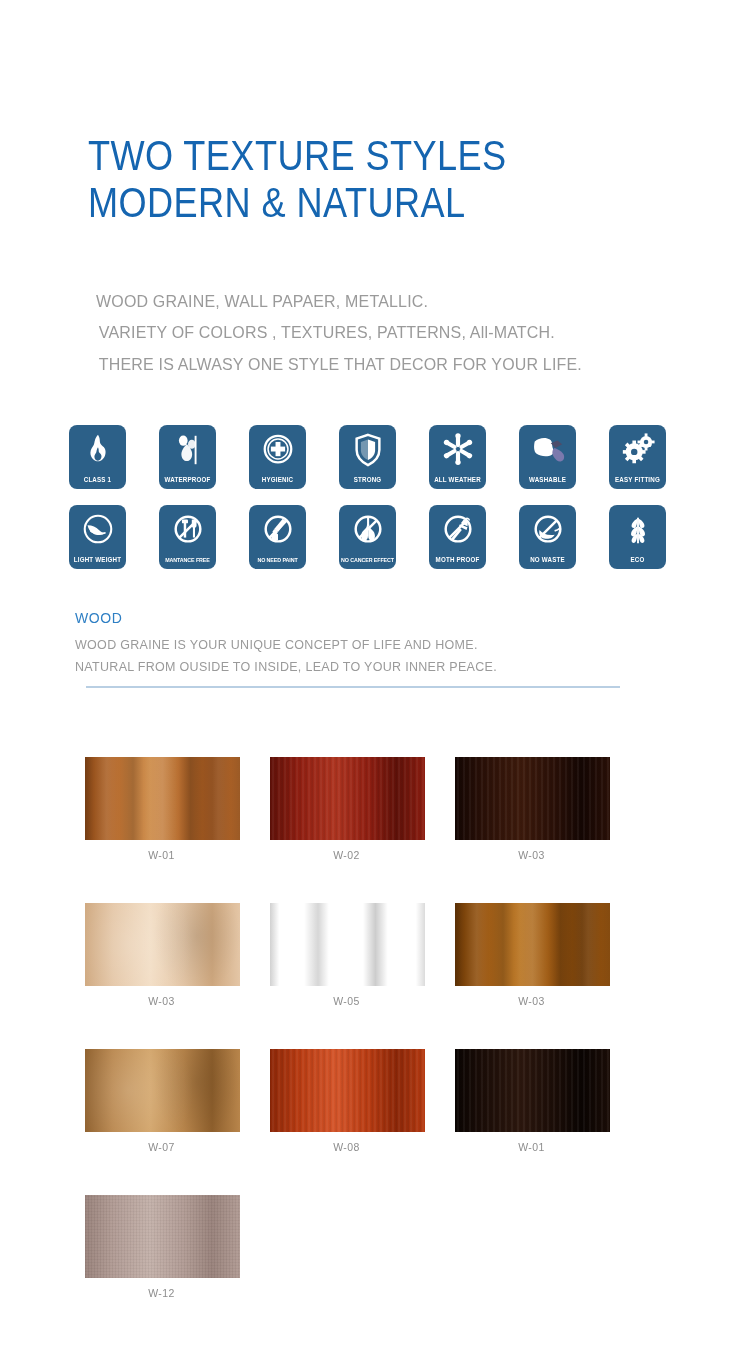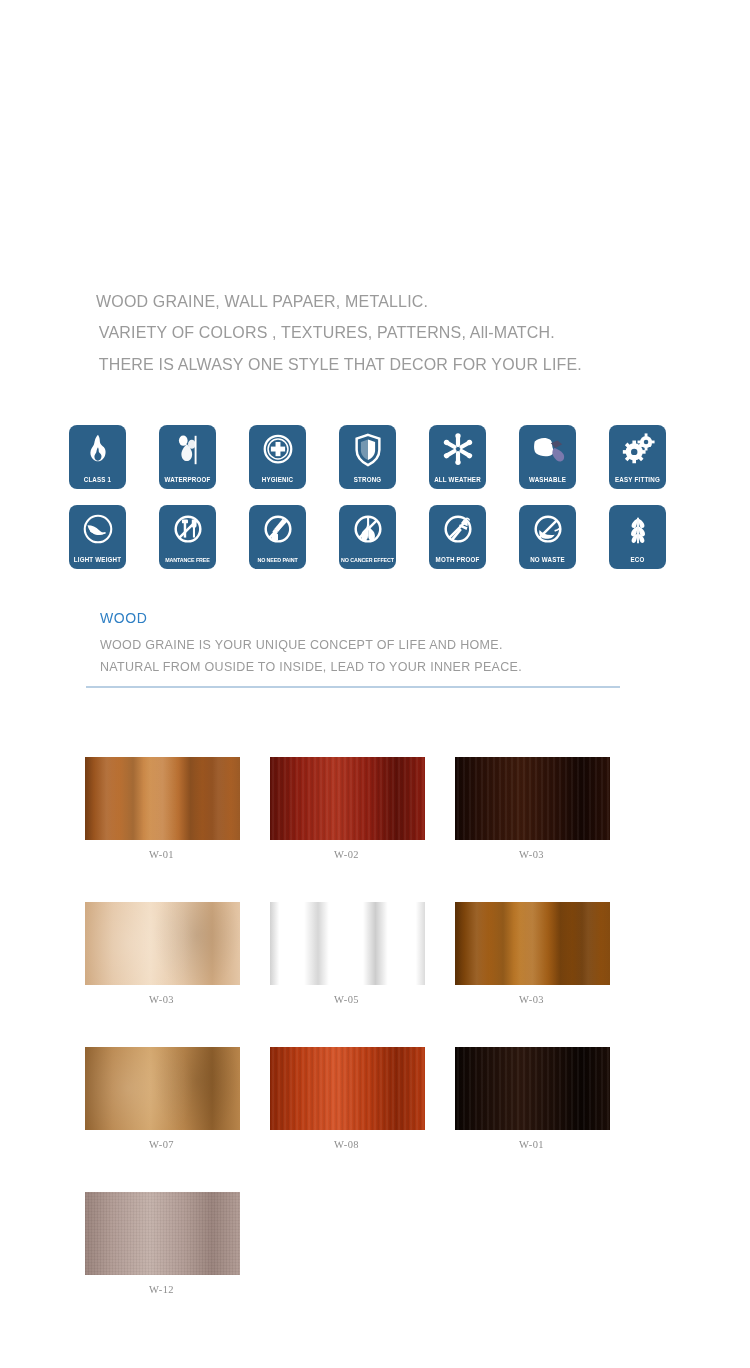--- a/index.html
+++ b/index.html
@@ -100,21 +100,21 @@
     letter-spacing: 0.2px;
     line-height: 1;
     white-space: nowrap;
     transform: scaleX(0.97);
   }
   .badge-label.tiny { font-size: 5.5px; letter-spacing: -0.1px; }
 
   
   .section {
     position: absolute;
-    left: 100px;
+    left: 75px;
     top: 610px;
     width: 534px;
   }
   .section-title {
     color: #2e7fc4;
     font-size: 14px;
     letter-spacing: 0.6px;
     margin-bottom: 9px;
   }
   .section-line {
@@ -137,21 +137,21 @@
   .swatches {
     position: absolute;
     left: 85px;
     top: 757px;
     width: 540px;
     display: grid;
     grid-template-columns: repeat(3, 155px);
     column-gap: 30px;
     row-gap: 42px;
   }
-  .swatch { width: 153px; font-family: Liberation Serif, serif; }
+  .swatch { width: 153px; }
   .swatch-tile {
     width: 155px;
     height: 83px;
     position: relative;
     overflow: hidden;
   }
   .swatch-label {
     margin-top: 9px;
     text-align: center;
     color: #8d8d8d;
@@ -191,20 +191,24 @@
     background-image:
       repeating-linear-gradient(90deg, rgba(0,0,0,0.07) 0px, rgba(0,0,0,0) 1px, rgba(255,255,255,0.05) 2px, rgba(0,0,0,0) 3px),
       repeating-linear-gradient(0deg, rgba(0,0,0,0.05) 0px, rgba(0,0,0,0) 1px, rgba(255,255,255,0.04) 2px, rgba(0,0,0,0) 3px);
   }
 </style>
 </head>
 <body>
 
 <div class="page">
 
+  <div class="heading">
+    <div class="heading-line" style="color: rgb(21, 101, 176);">TWO TEXTURE STYLES</div>
+    <div class="heading-line" style="color: rgb(21, 101, 176);">MODERN &amp;  NATURAL</div>
+  </div>
 
   <div class="subcopy">
     <div class="subcopy-line" style="color: rgb(154, 154, 154);">WOOD GRAINE, WALL PAPAER, METALLIC.</div>
     <div class="subcopy-line indent" style="color: rgb(154, 154, 154);">VARIETY OF COLORS , TEXTURES, PATTERNS, All-MATCH.</div>
     <div class="subcopy-line indent" style="color: rgb(154, 154, 154);">THERE IS ALWASY ONE STYLE THAT DECOR FOR YOUR LIFE.</div>
   </div>
 
   <div class="badges" style="background: transparent;">
       <div class="badge" style="background: rgb(44, 96, 136);">
         <span>

